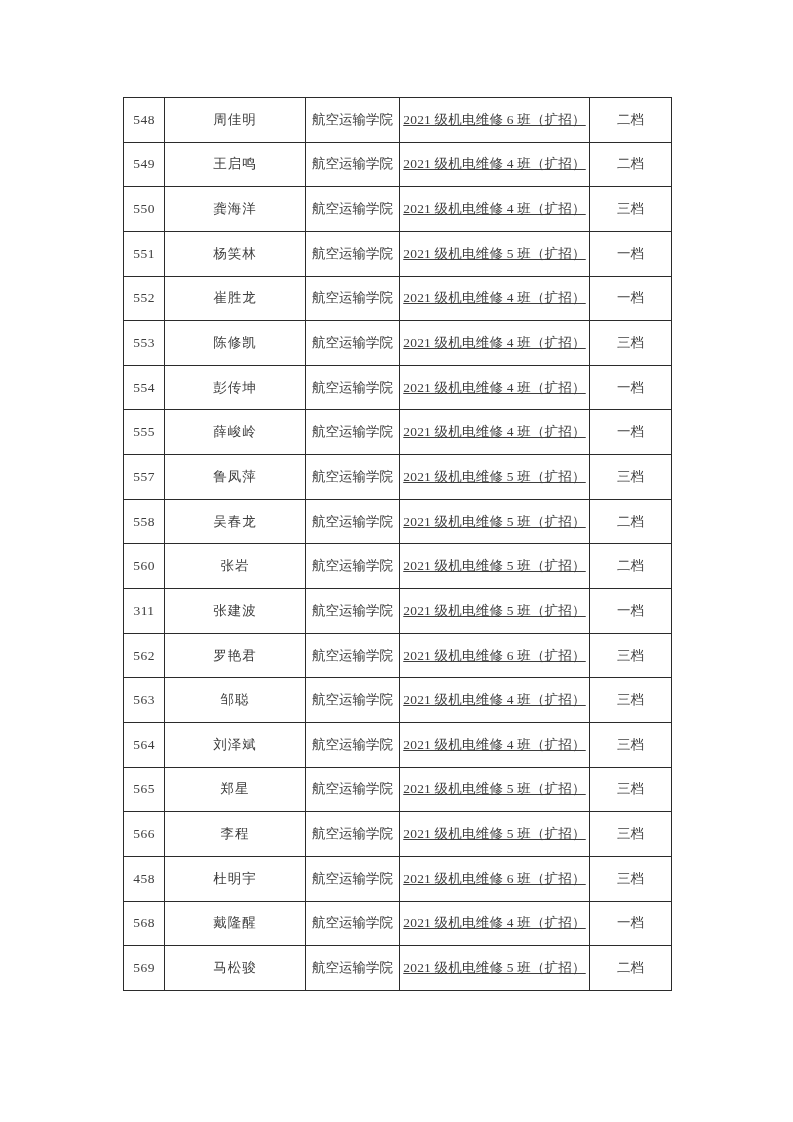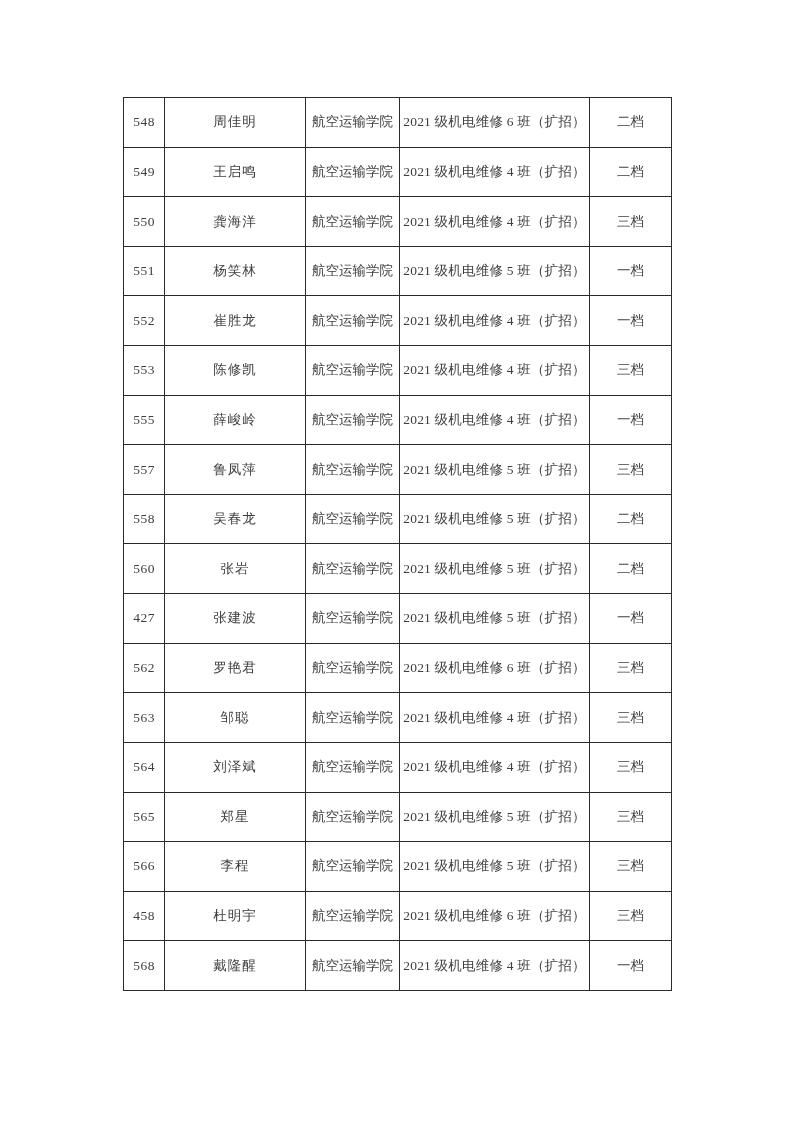--- a/index.html
+++ b/index.html
@@ -33,21 +33,21 @@
     color: #3e3e3e;
     padding: 0 2px;
     overflow: hidden;
     white-space: nowrap;
   }
   table.roster tr {
     height: 40.63px;
   }
   td.c-no     { letter-spacing: 0.5px; }
   td.c-name   { letter-spacing: 1px; }
-  td.c-class  { letter-spacing: 0.2px; }
+  td.c-class  { letter-spacing: 0.2px; text-decoration: underline; }
 </style>
 </head>
 <body>
 
 <div class="page">
   <table class="roster">
     <colgroup>
       <col style="width: 41px;">
       <col style="width: 141px;">
       <col style="width: 94px;">
@@ -91,20 +91,27 @@
           <td class="c-level">一档</td>
         </tr>
         <tr>
           <td class="c-no">553</td>
           <td class="c-name">陈修凯</td>
           <td class="c-college">航空运输学院</td>
           <td class="c-class">2021 级机电维修 4 班（扩招）</td>
           <td class="c-level">三档</td>
         </tr>
         <tr>
+          <td class="c-no">554</td>
+          <td class="c-name">彭传坤</td>
+          <td class="c-college">航空运输学院</td>
+          <td class="c-class">2021 级机电维修 4 班（扩招）</td>
+          <td class="c-level">一档</td>
+        </tr>
+        <tr>
           <td class="c-no">555</td>
           <td class="c-name">薛峻岭</td>
           <td class="c-college">航空运输学院</td>
           <td class="c-class">2021 级机电维修 4 班（扩招）</td>
           <td class="c-level">一档</td>
         </tr>
         <tr>
           <td class="c-no">557</td>
           <td class="c-name">鲁凤萍</td>
           <td class="c-college">航空运输学院</td>
@@ -119,21 +126,21 @@
           <td class="c-level">二档</td>
         </tr>
         <tr>
           <td class="c-no">560</td>
           <td class="c-name">张岩</td>
           <td class="c-college">航空运输学院</td>
           <td class="c-class">2021 级机电维修 5 班（扩招）</td>
           <td class="c-level">二档</td>
         </tr>
         <tr>
-          <td class="c-no">427</td>
+          <td class="c-no">311</td>
           <td class="c-name">张建波</td>
           <td class="c-college">航空运输学院</td>
           <td class="c-class">2021 级机电维修 5 班（扩招）</td>
           <td class="c-level">一档</td>
         </tr>
         <tr>
           <td class="c-no">562</td>
           <td class="c-name">罗艳君</td>
           <td class="c-college">航空运输学院</td>
           <td class="c-class">2021 级机电维修 6 班（扩招）</td>
@@ -173,16 +180,23 @@
           <td class="c-college">航空运输学院</td>
           <td class="c-class">2021 级机电维修 6 班（扩招）</td>
           <td class="c-level">三档</td>
         </tr>
         <tr>
           <td class="c-no">568</td>
           <td class="c-name">戴隆醒</td>
           <td class="c-college">航空运输学院</td>
           <td class="c-class">2021 级机电维修 4 班（扩招）</td>
           <td class="c-level">一档</td>
+        </tr>
+        <tr>
+          <td class="c-no">569</td>
+          <td class="c-name">马松骏</td>
+          <td class="c-college">航空运输学院</td>
+          <td class="c-class">2021 级机电维修 5 班（扩招）</td>
+          <td class="c-level">二档</td>
         </tr>
       </tbody>
   </table>
 </div>
 
 </body></html>

